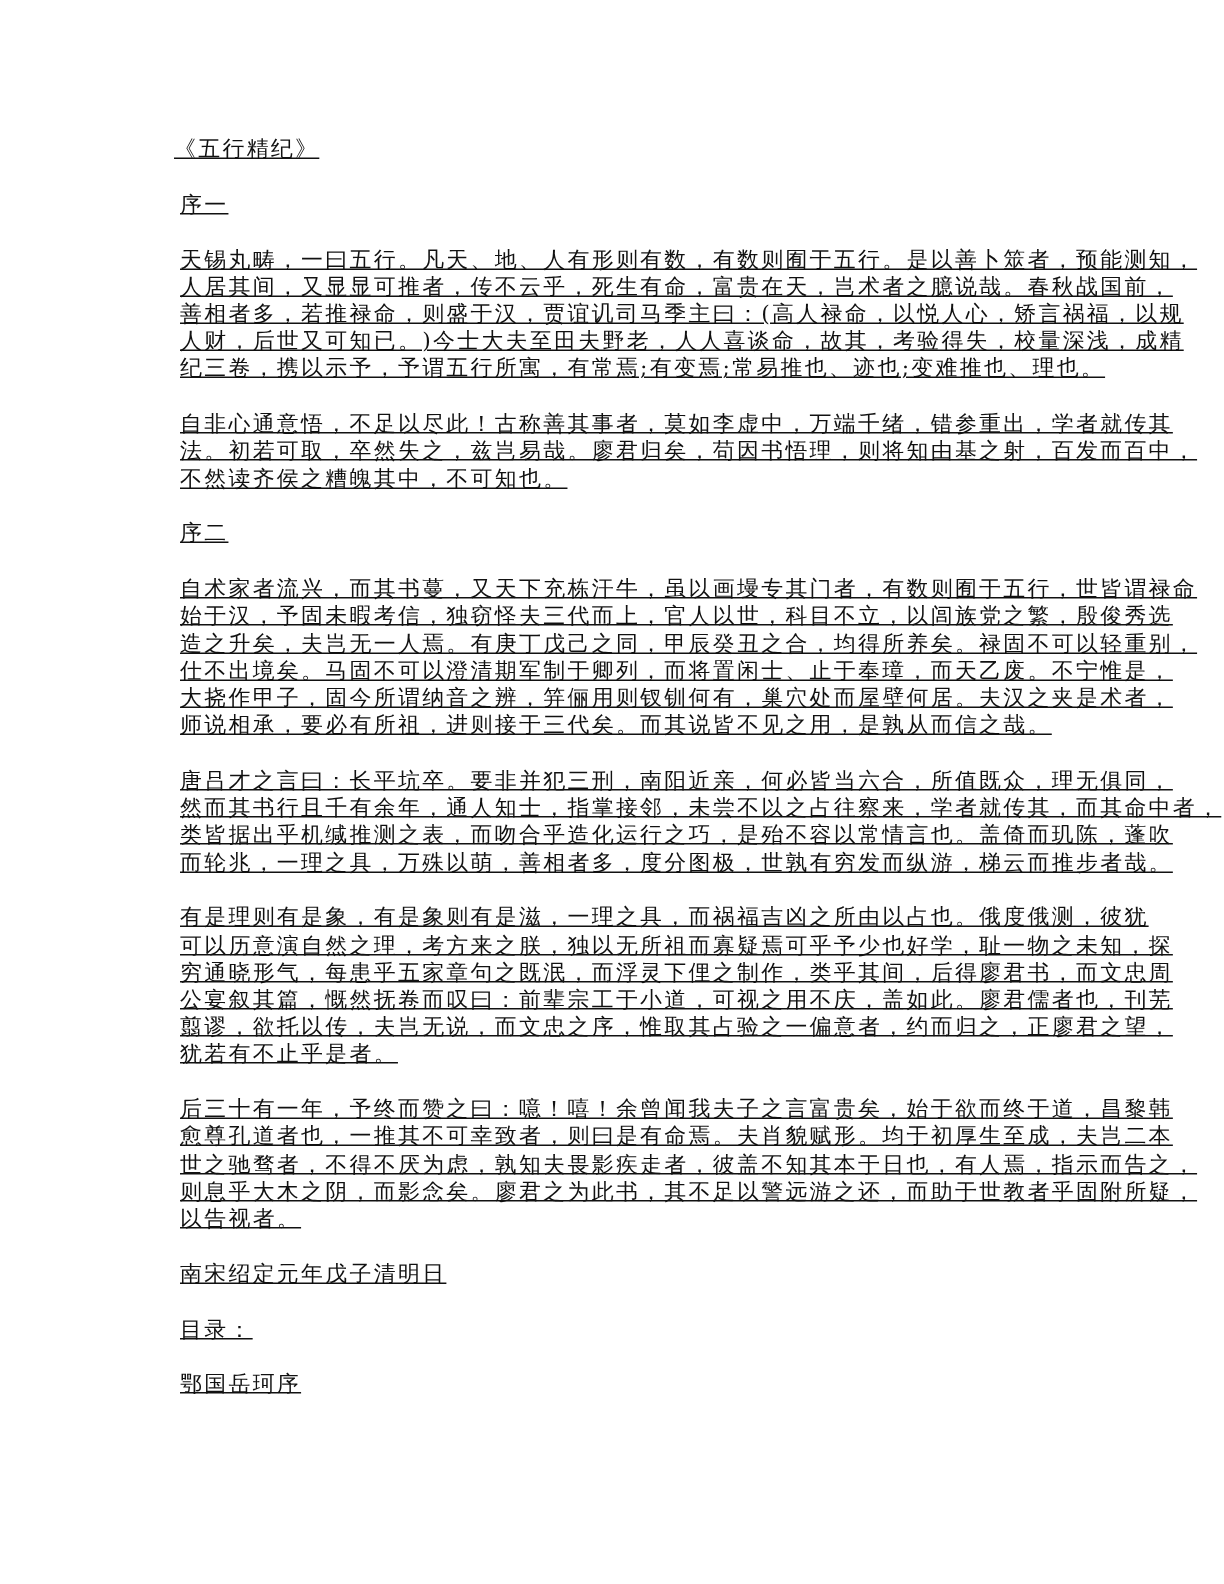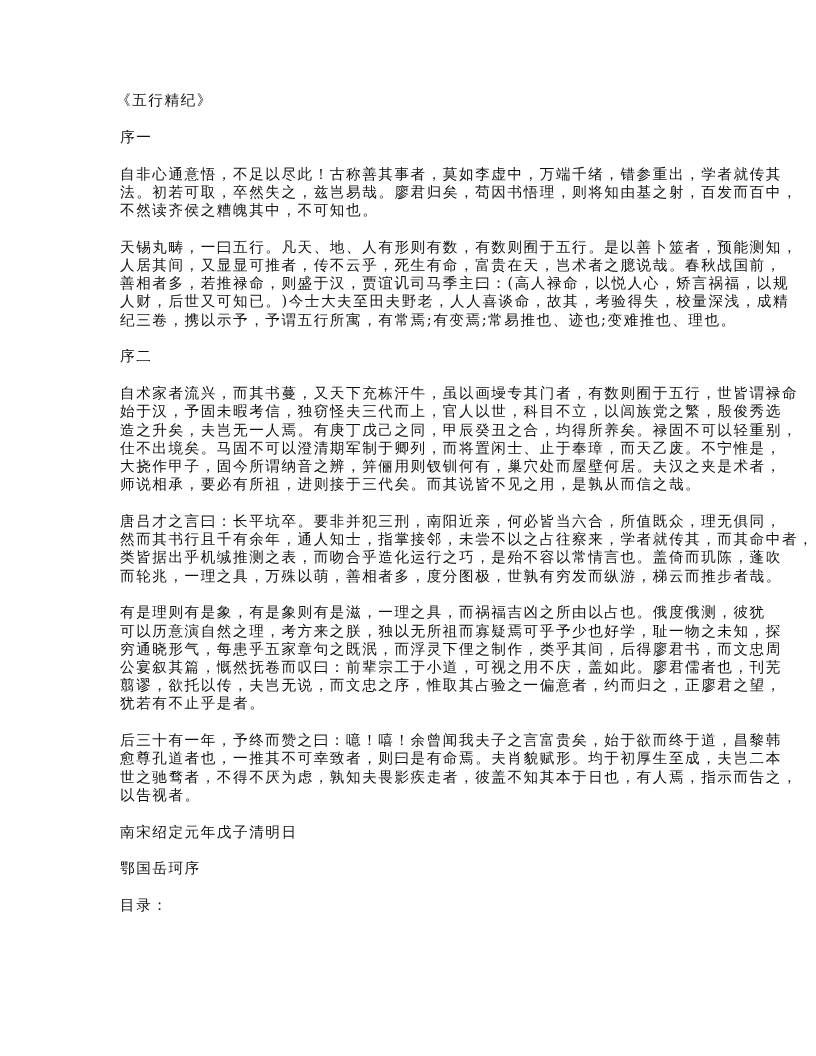--- a/index.html
+++ b/index.html
@@ -20,50 +20,51 @@
       left: 120px;
       top: 91px;
       width: 590px;
     }
     .para {
       font-size: 14.6px;
       line-height: 18.2px;
       margin: 0 0 18.6px 0;
       letter-spacing: 1.55px;
       white-space: nowrap;
+      text-decoration: underline;
     }
     .line {
       display: block;
       white-space: nowrap;
     }
     .title {
       margin-left: -4px;
     }
   </style>
 </head>
 <body>
 
 <div class="page">
 
   <p class="para title">《五行精纪》</p>
 
   <p class="para">序一</p>
 
   <p class="para">
-    <span class="line">自非心通意悟，不足以尽此！古称善其事者，莫如李虚中，万端千绪，错参重出，学者就传其</span>
-    <span class="line">法。初若可取，卒然失之，兹岂易哉。廖君归矣，苟因书悟理，则将知由基之射，百发而百中，</span>
-    <span class="line">不然读齐侯之糟魄其中，不可知也。</span>
-  </p>
-
-  <p class="para">
     <span class="line">天锡丸畴，一曰五行。凡天、地、人有形则有数，有数则囿于五行。是以善卜筮者，预能测知，</span>
     <span class="line">人居其间，又显显可推者，传不云乎，死生有命，富贵在天，岂术者之臆说哉。春秋战国前，</span>
     <span class="line">善相者多，若推禄命，则盛于汉，贾谊讥司马季主曰：(高人禄命，以悦人心，矫言祸福，以规</span>
     <span class="line">人财，后世又可知已。)今士大夫至田夫野老，人人喜谈命，故其，考验得失，校量深浅，成精</span>
     <span class="line">纪三卷，携以示予，予谓五行所寓，有常焉;有变焉;常易推也、迹也;变难推也、理也。</span>
+  </p>
+
+  <p class="para">
+    <span class="line">自非心通意悟，不足以尽此！古称善其事者，莫如李虚中，万端千绪，错参重出，学者就传其</span>
+    <span class="line">法。初若可取，卒然失之，兹岂易哉。廖君归矣，苟因书悟理，则将知由基之射，百发而百中，</span>
+    <span class="line">不然读齐侯之糟魄其中，不可知也。</span>
   </p>
 
   <p class="para">序二</p>
 
   <p class="para">
     <span class="line">自术家者流兴，而其书蔓，又天下充栋汗牛，虽以画墁专其门者，有数则囿于五行，世皆谓禄命</span>
     <span class="line">始于汉，予固未暇考信，独窃怪夫三代而上，官人以世，科目不立，以闾族党之繁，殷俊秀选</span>
     <span class="line">造之升矣，夫岂无一人焉。有庚丁戊己之同，甲辰癸丑之合，均得所养矣。禄固不可以轻重别，</span>
     <span class="line">仕不出境矣。马固不可以澄清期军制于卿列，而将置闲士、止于奉璋，而天乙废。不宁惟是，</span>
     <span class="line">大挠作甲子，固今所谓纳音之辨，笄俪用则钗钏何有，巢穴处而屋壁何居。夫汉之夹是术者，</span>
@@ -83,22 +84,23 @@
     <span class="line">穷通晓形气，每患乎五家章句之既泯，而浮灵下俚之制作，类乎其间，后得廖君书，而文忠周</span>
     <span class="line">公宴叙其篇，慨然抚卷而叹曰：前辈宗工于小道，可视之用不庆，盖如此。廖君儒者也，刊芜</span>
     <span class="line">翦谬，欲托以传，夫岂无说，而文忠之序，惟取其占验之一偏意者，约而归之，正廖君之望，</span>
     <span class="line">犹若有不止乎是者。</span>
   </p>
 
   <p class="para">
     <span class="line">后三十有一年，予终而赞之曰：噫！嘻！余曾闻我夫子之言富贵矣，始于欲而终于道，昌黎韩</span>
     <span class="line">愈尊孔道者也，一推其不可幸致者，则曰是有命焉。夫肖貌赋形。均于初厚生至成，夫岂二本</span>
     <span class="line">世之驰骛者，不得不厌为虑，孰知夫畏影疾走者，彼盖不知其本于日也，有人焉，指示而告之，</span>
+    <span class="line">则息乎大木之阴，而影念矣。廖君之为此书，其不足以警远游之还，而助于世教者乎固附所疑，</span>
     <span class="line">以告视者。</span>
   </p>
 
   <p class="para">南宋绍定元年戊子清明日</p>
 
+  <p class="para">目录：</p>
+
   <p class="para">鄂国岳珂序</p>
-
-  <p class="para">目录：</p>
 
 </div>
 
 </body></html>

